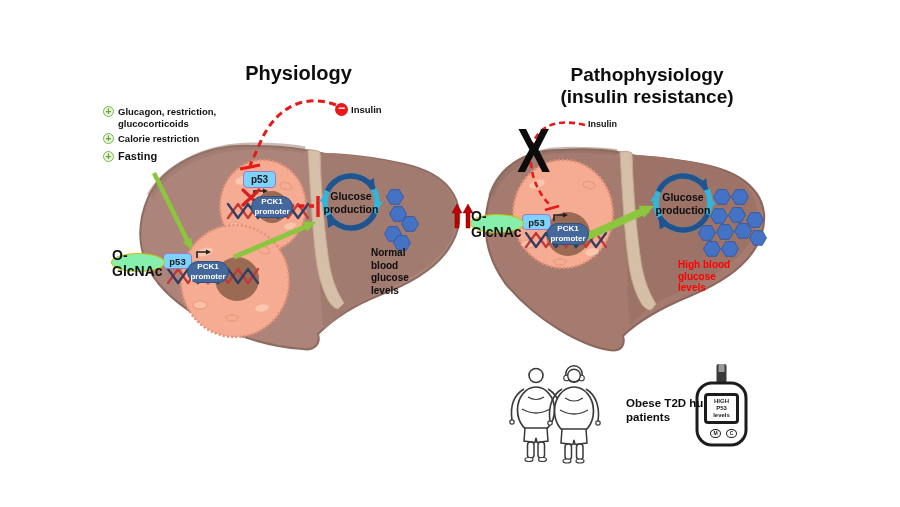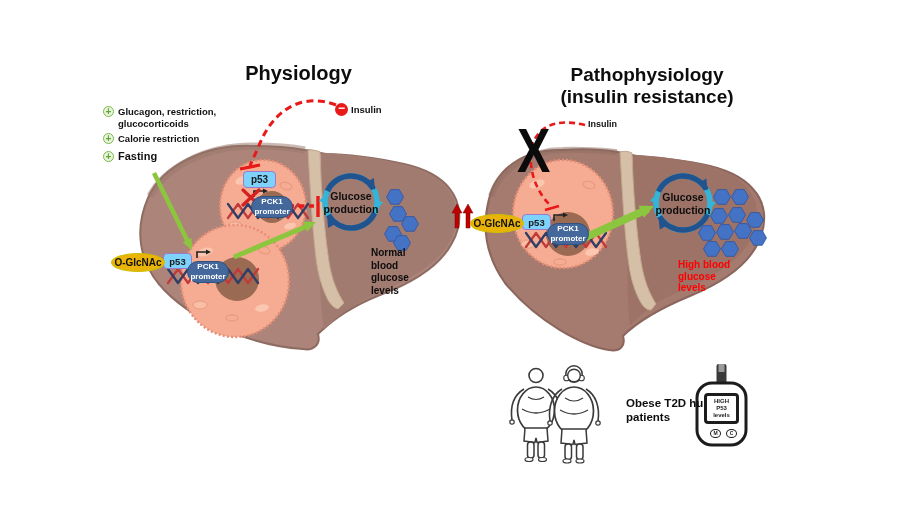--- a/index.html
+++ b/index.html
@@ -13,22 +13,22 @@
   .plus-ic{flex:0 0 auto;width:11px;height:11px;border:1.4px solid #7cb94e;border-radius:50%;
            background:#e9f4dd;color:#5fa832;font-size:10px;line-height:10px;font-weight:bold;
            text-align:center;box-sizing:border-box;}
   .minus-ic{width:13px;height:13px;border-radius:50%;background:#e81919;color:#fff;
             font-size:12px;line-height:11px;font-weight:bold;text-align:center;box-sizing:border-box;}
   .box-p53{background:#7dd3fc;border:1.5px solid #9c79c9;border-radius:4px;color:#1a1a1a;
            font-weight:bold;display:flex;align-items:center;justify-content:center;box-sizing:border-box;}
   .box-pck1{background:#44689b;border:1px solid #31517e;border-radius:11px;color:#ffffff;
             font-weight:bold;font-size:8px;line-height:10px;text-align:center;
             display:flex;align-items:center;justify-content:center;box-sizing:border-box;}
-  .ell-oglc{background:#eab308;border:1.5px solid #cdbf00;border-radius:50%;color:#111;
-            font-weight:bold;font-size:10px;display:flex;align-items:center;justify-content:center;
+  .ell-oglc{background:#86efac;border:1.5px solid #cdbf00;border-radius:50%;color:#111;
+            font-weight:bold;font-size:14px;display:flex;align-items:center;justify-content:center;
             box-sizing:border-box;}
   .gp-lbl{font-weight:bold;color:#0d0d0d;font-size:10.5px;line-height:12.5px;text-align:center;}
   .bg-lbl{font-weight:bold;}
   .block-x{font-size:50px;font-weight:800;color:#0b0b0b;transform:scaleY(1.25);transform-origin:top left;line-height:1;}
   .meter-screen{background:#fff;border:3.5px solid #1c1c1c;border-radius:4px;box-sizing:border-box;
                 display:flex;align-items:center;justify-content:center;}
   .meter-txt{font-size:6px;line-height:7px;font-weight:bold;color:#222;text-align:center;width:22px;}
   .meter-btn{border:1.3px solid #1c1c1c;border-radius:50%;font-size:5px;line-height:7px;color:#222;
              text-align:center;box-sizing:border-box;font-weight:bold;}
 </style>

